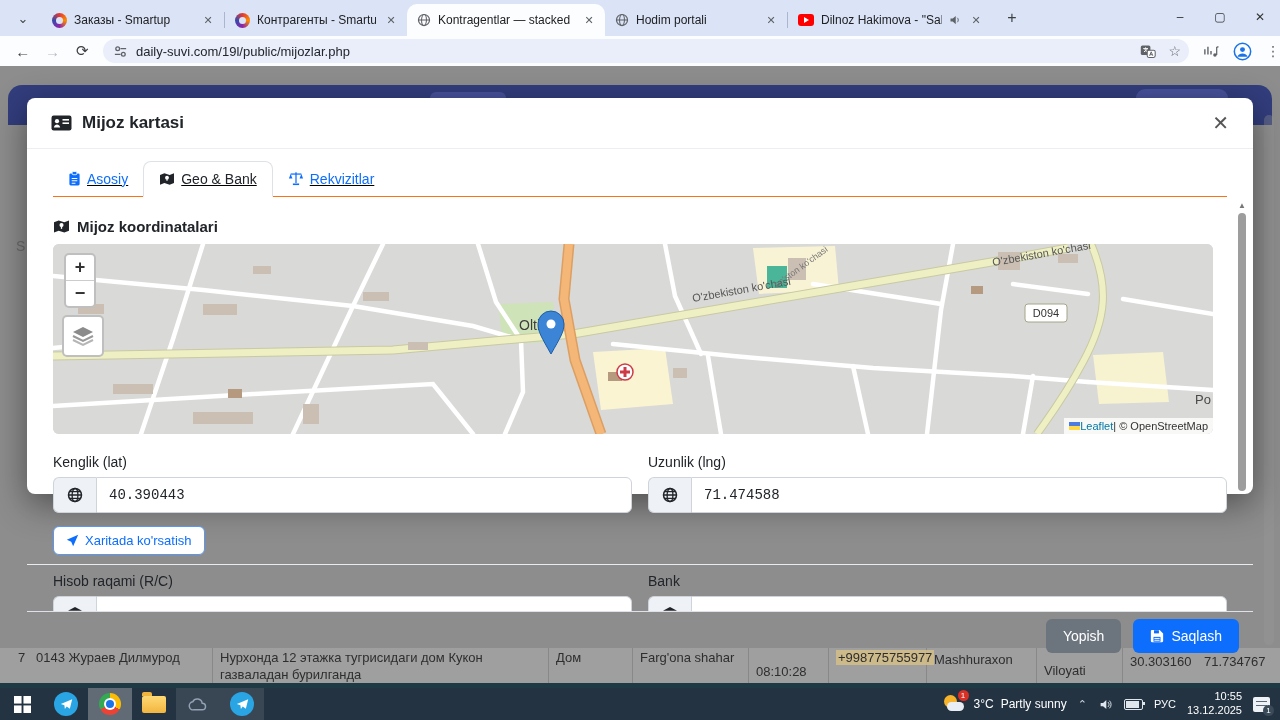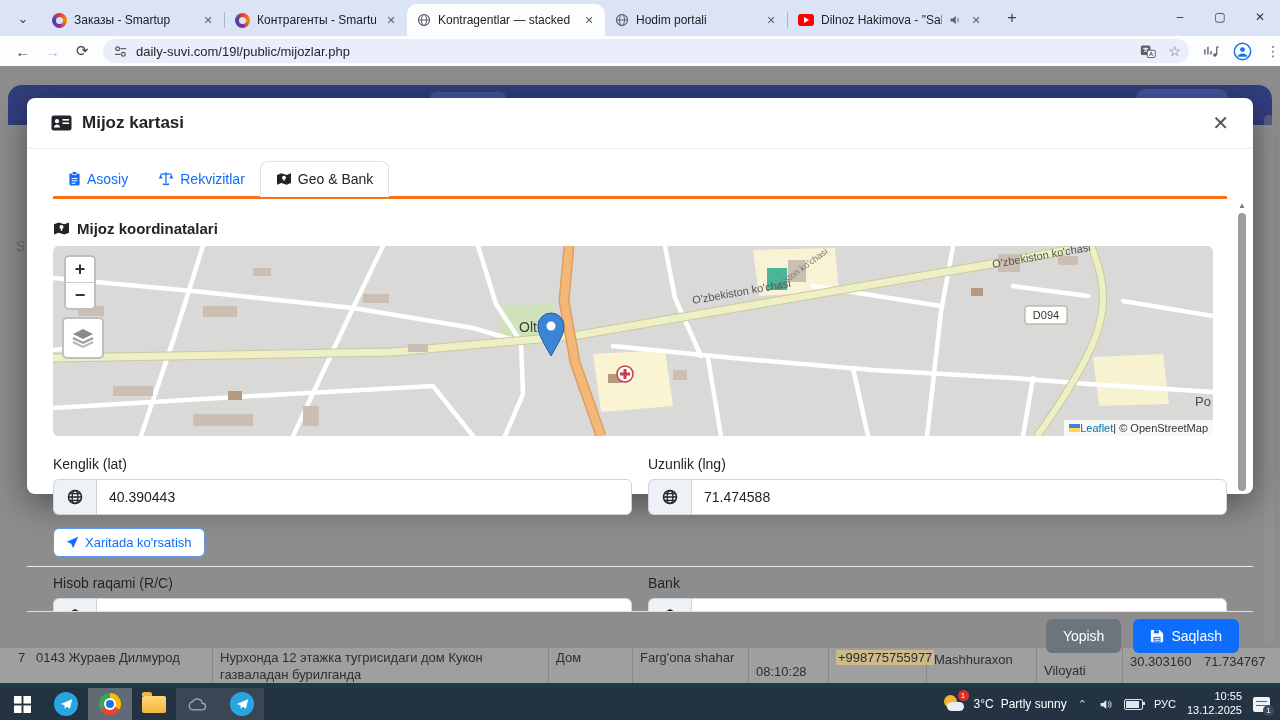--- a/index.html
+++ b/index.html
@@ -48,21 +48,21 @@
   .bgrow .vline{position:absolute;top:0;width:1px;height:35px;background:rgba(0,0,0,.14);}
   .hl{background:rgba(212,190,134,.85);padding:0 2px;}
   .tealstrip{position:absolute;left:0;top:683px;width:1280px;height:5px;background:#1e3a44;}
   
   .modal{position:absolute;left:27px;top:98px;width:1226px;height:396px;background:#fff;border-radius:8px;
     box-shadow:0 10px 35px rgba(0,0,0,.45);}
   .mhead{height:50px;display:flex;align-items:center;padding:0 24px;border-bottom:1px solid #eceef1;}
   .mtitle{font-size:17px;font-weight:bold;color:#212529;margin-left:10px;}
   .mclose{margin-left:auto;font-size:20px;color:#555;line-height:1;}
   .mbody{position:relative;height:462px;overflow:hidden;padding:0 26px;box-sizing:border-box;}
-  .mtabs{display:flex;margin-top:12px;border-bottom:3px solid #f97316;}
+  .mtabs{display:flex;margin-top:12px;border-bottom:1px solid #f97316;text-decoration:underline;}
   .mtab{display:flex;align-items:center;gap:6px;padding:9px 15px;font-size:14px;color:#0d6efd;position:relative;}
   .mtab.on{color:#212529;background:#fff;border:1px solid #dee2e6;border-bottom:1px solid #fff;
     border-radius:8px 8px 0 0;margin-bottom:-1px;}
   .sectitle{display:flex;align-items:center;gap:7px;margin-top:21px;font-size:15px;font-weight:bold;color:#212529;}
   .map{position:relative;margin-top:9px;width:1160px;height:190px;border-radius:6px;overflow:hidden;background:#d9d9d7;}
   .zoomctl{position:absolute;left:11px;top:9px;width:28px;background:#fff;border:2px solid rgba(0,0,0,.25);
     border-radius:5px;overflow:hidden;}
   .zbtn{height:25px;display:flex;align-items:center;justify-content:center;font-size:18px;color:#333;font-weight:bold;}
   .zbtn:first-child{border-bottom:1px solid #ccc;}
   .layersctl{position:absolute;left:9px;top:71px;width:38px;height:38px;background:#fff;border:2px solid rgba(0,0,0,.25);
@@ -70,21 +70,21 @@
   .attrib{position:absolute;right:0;bottom:0;background:rgba(255,255,255,.8);font-size:11px;color:#333;
     padding:2px 5px;display:flex;align-items:center;}
   .attrib .lf{color:#0078a8;}
   .uaflag{width:11px;height:8px;background:linear-gradient(#4c7be1 50%,#ffd948 50%);display:inline-block;}
   .fgrid{display:grid;grid-template-columns:1fr 1fr;column-gap:16px;margin-top:20px;}
   .flabel{font-size:14px;color:#212529;margin-bottom:7px;}
   .igroup{display:flex;height:36px;}
   .iprefix{width:42px;background:#eef1f6;border:1px solid #ced4da;border-right:none;border-radius:6px 0 0 6px;
     display:flex;align-items:center;justify-content:center;color:#212529;}
   .ival{flex:1;border:1px solid #ced4da;border-radius:0 6px 6px 0;font-size:14px;color:#212529;
-    padding:0 12px;font-family:Liberation Sans, sans-serif;background:#fff;outline:none;}
+    padding:0 12px;font-family:Liberation Mono, monospace;background:#fff;outline:none;}
   .showbtn{display:inline-flex;align-items:center;gap:6px;margin-top:13px;padding:6px 12px;font-size:13px;
     color:#0d6efd;background:#fff;border:1px solid #5a97f2;border-radius:6px;}
   .mdivider{height:1px;background:#e9ecef;margin:9px -26px 0 -26px;}
   .fgrid2{margin-top:8px;}
   .mscroll{position:absolute;right:5px;top:52px;width:12px;height:458px;}
   .mscroll .arr{position:absolute;left:0;width:12px;text-align:center;font-size:8px;color:#777;}
   .mscroll .thumb{position:absolute;left:2px;top:12px;width:8px;height:278px;background:#9d9d9d;border-radius:4px;}
   .mfoot{height:47px;border-top:1px solid #dee2e6;display:flex;align-items:center;justify-content:flex-end;
     gap:12px;padding-right:14px;}
   .btn{display:inline-flex;align-items:center;gap:7px;border:none;border-radius:6px;padding:9px 17px;
@@ -274,37 +274,37 @@
     <div class="mbody">
       <div class="mtabs">
         <div class="mtab">
           <svg width="13" height="15" viewBox="0 0 14 16">
               <rect x="1.5" y="2.5" width="11" height="13" rx="1.5" fill="currentColor"></rect>
               <rect x="4.5" y="0.5" width="5" height="3.4" rx="1" fill="currentColor" stroke="#fff" stroke-width="0.9"></rect>
               <path d="M4 8h6M4 10.5h6M4 13h4" stroke="#fff" stroke-width="1.1"></path>
             </svg>
           <span>Asosiy</span>
         </div>
+        <div class="mtab on">
+          <svg width="16" height="14" viewBox="0 0 18 16">
+              <path d="M1 3.5L6 1.5l6 2 5-2v11l-5 2-6-2-5 2Z" fill="currentColor"></path>
+              <circle cx="9" cy="6.5" r="2.2" fill="#fff"></circle>
+              <path d="M9 6l0 4" stroke="#fff" stroke-width="1.4"></path>
+            </svg>
+          <span>Geo &amp; Bank</span>
+        </div>
         <div class="mtab">
           <svg width="16" height="15" viewBox="0 0 18 16">
               <path d="M9 1v12" stroke="currentColor" stroke-width="1.4"></path>
               <path d="M3 3h12" stroke="currentColor" stroke-width="1.4"></path>
               <path d="M3 3L1 8h4Z" fill="currentColor"></path>
               <path d="M15 3l-2 5h4Z" fill="currentColor"></path>
               <path d="M5.5 14.5h7" stroke="currentColor" stroke-width="1.8"></path>
             </svg>
           <span>Rekvizitlar</span>
-        </div>
-        <div class="mtab on">
-          <svg width="16" height="14" viewBox="0 0 18 16">
-              <path d="M1 3.5L6 1.5l6 2 5-2v11l-5 2-6-2-5 2Z" fill="currentColor"></path>
-              <circle cx="9" cy="6.5" r="2.2" fill="#fff"></circle>
-              <path d="M9 6l0 4" stroke="#fff" stroke-width="1.4"></path>
-            </svg>
-          <span>Geo &amp; Bank</span>
         </div>
       </div>
 
       <div class="sectitle">
         <svg width="17" height="15" viewBox="0 0 18 16">
             <path d="M1 3.5L6 1.5l6 2 5-2v11l-5 2-6-2-5 2Z" fill="#212529"></path>
             <circle cx="9" cy="6.5" r="2.2" fill="#fff"></circle>
             <path d="M9 6l0 4.5" stroke="#fff" stroke-width="1.4"></path>
           </svg>
         <span>Mijoz koordinatalari</span>

